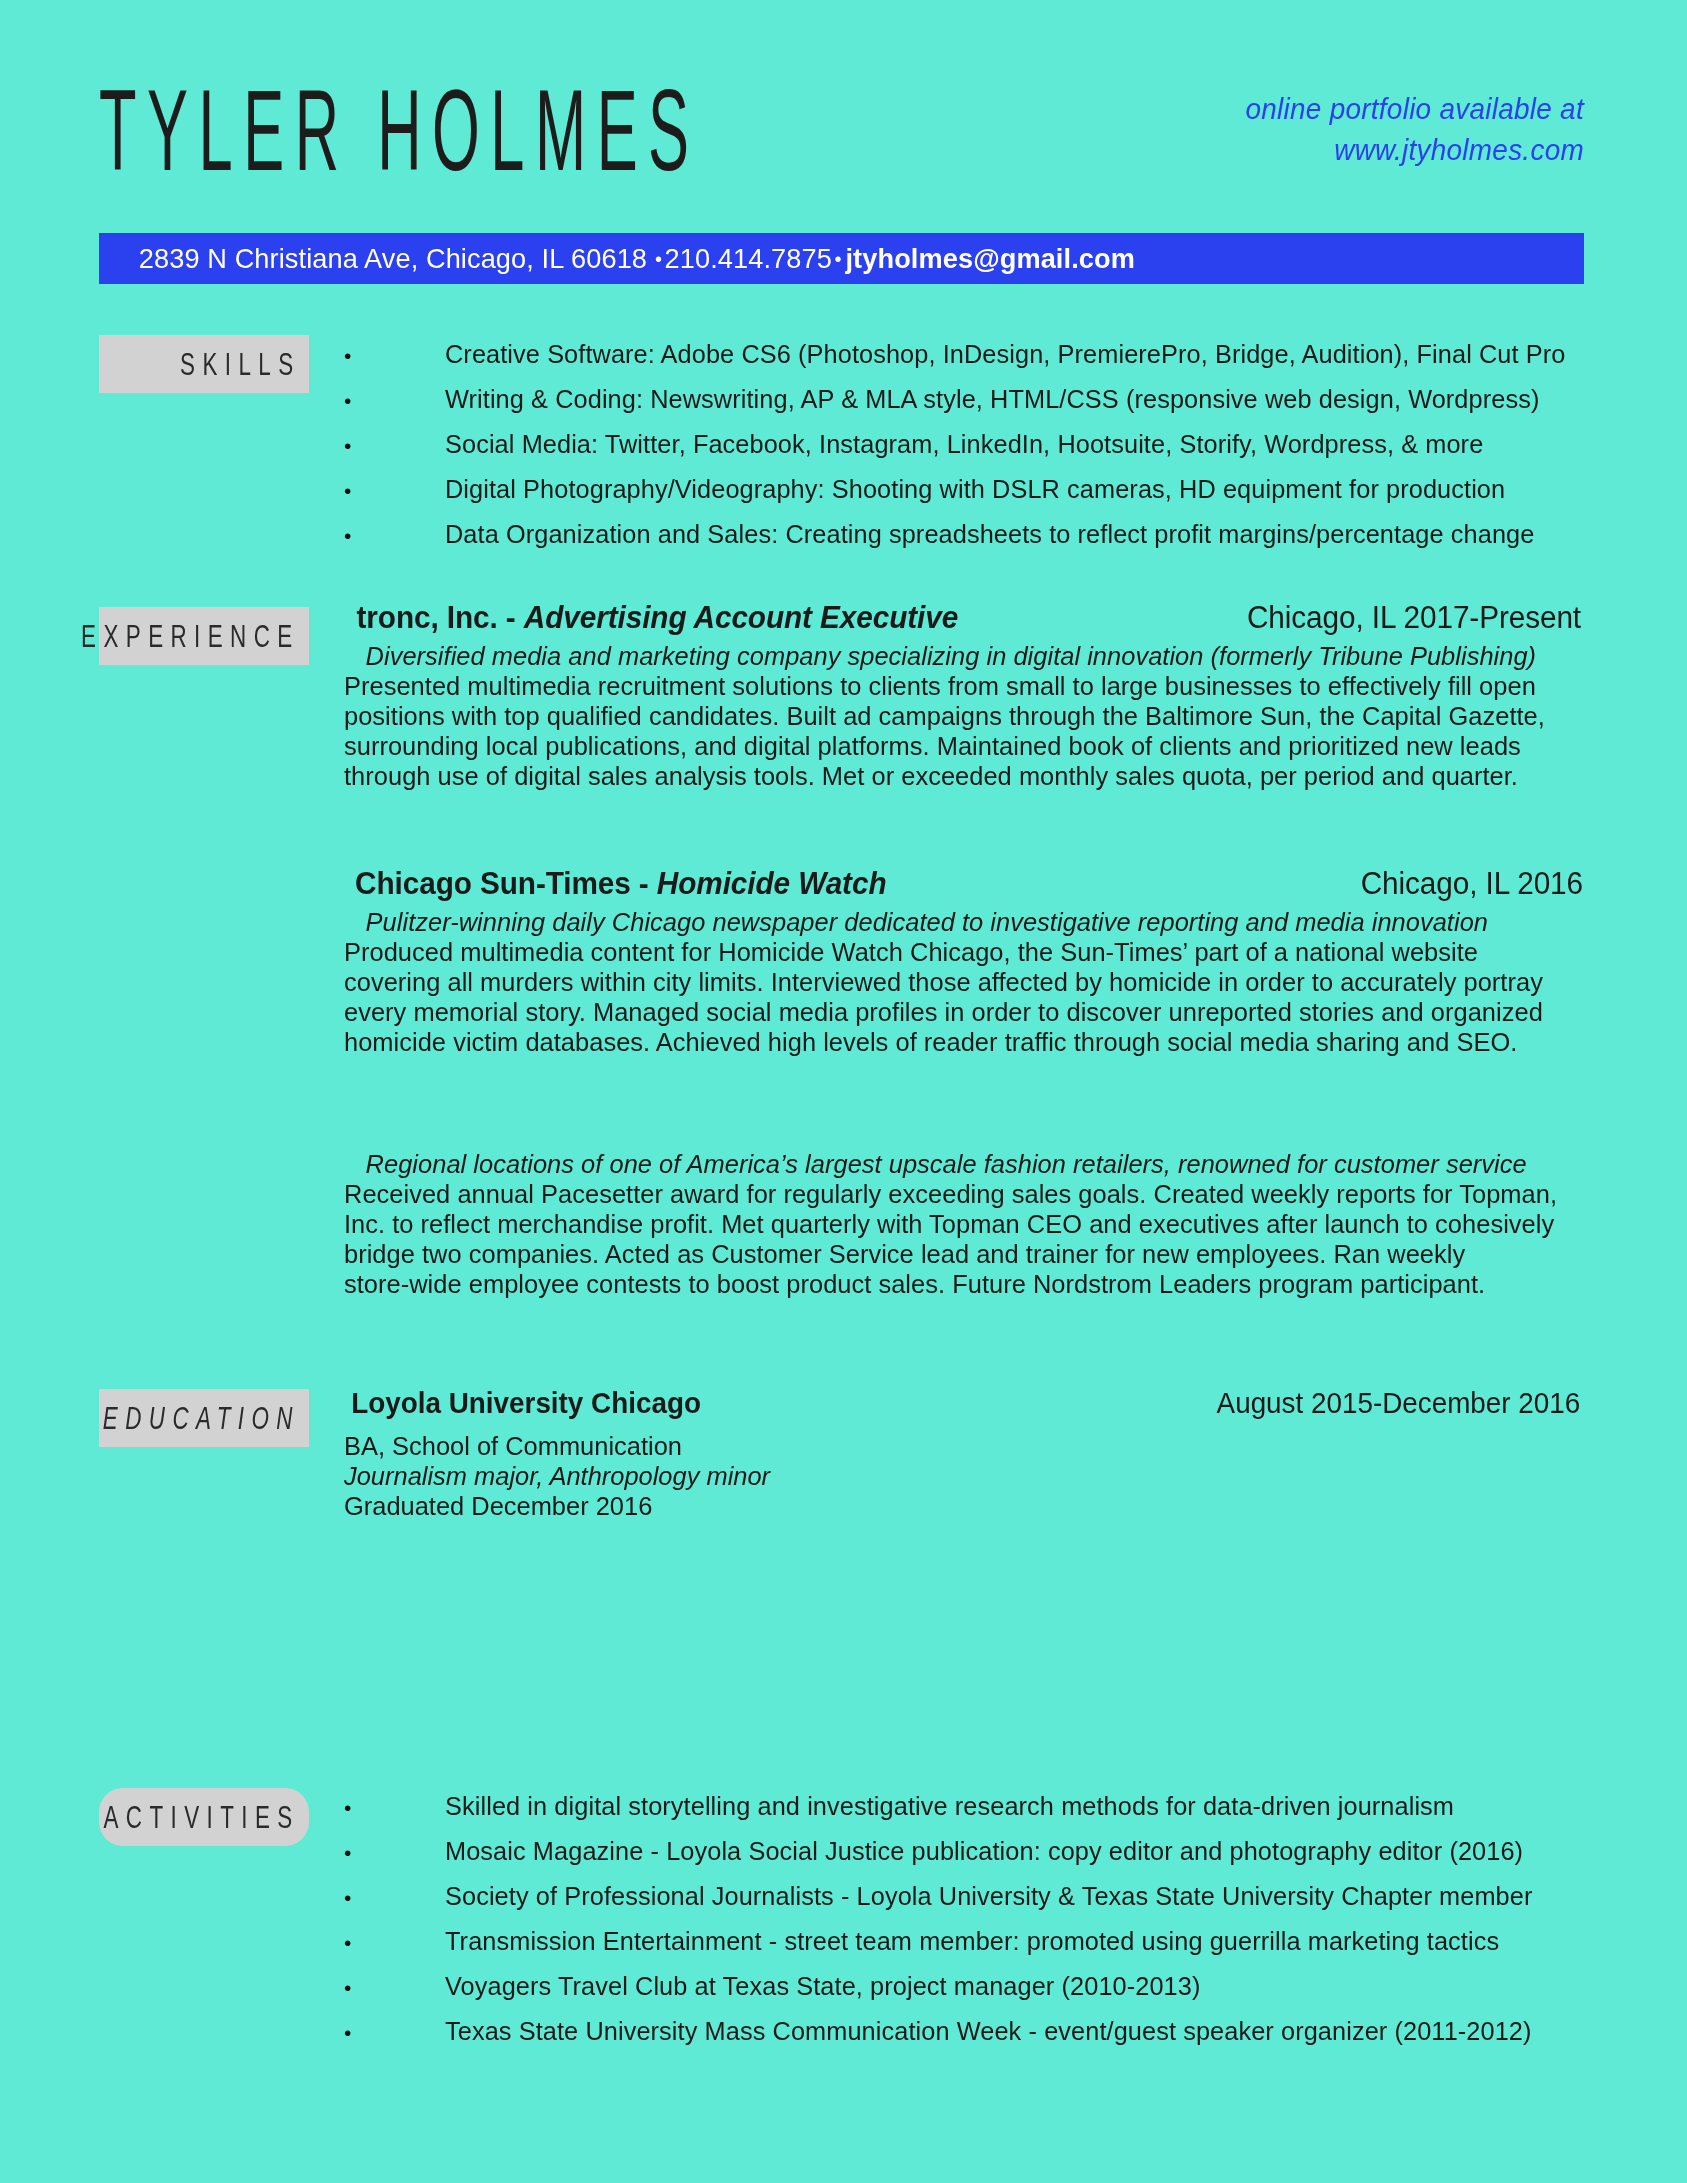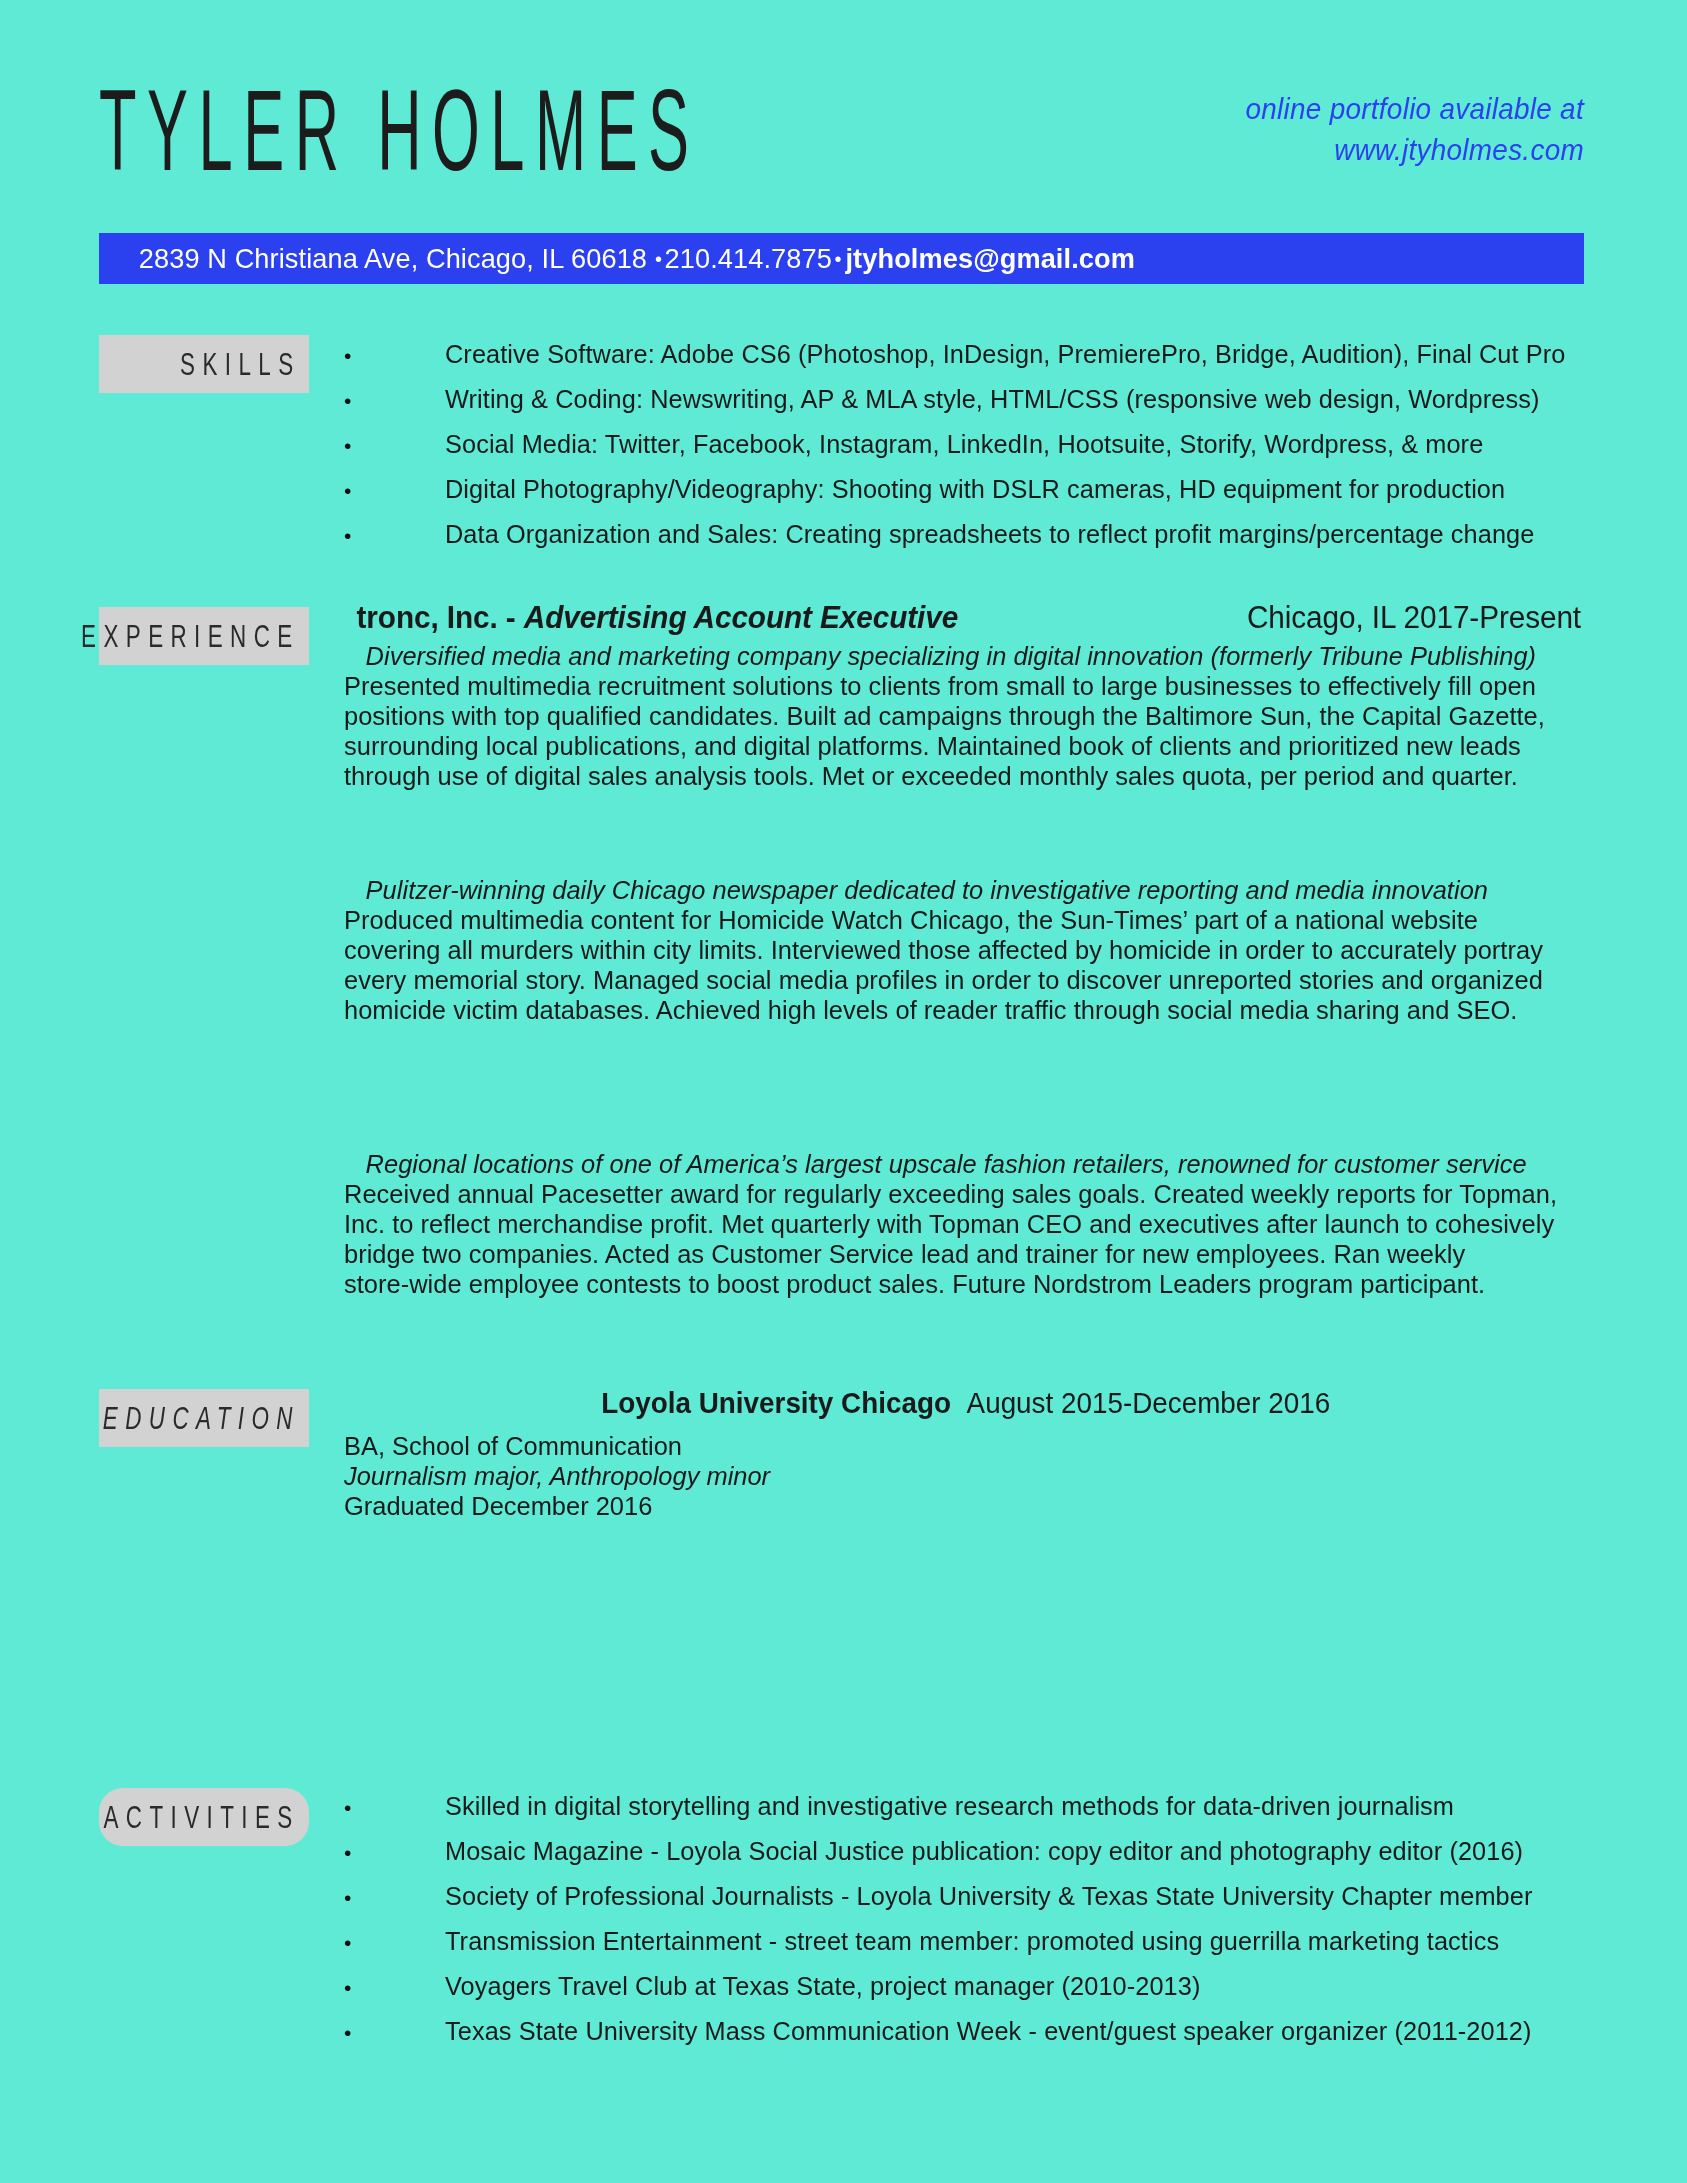--- a/index.html
+++ b/index.html
@@ -192,21 +192,21 @@
     line-height: 30px;
     letter-spacing: 0.03px;
     transform: scaleX(0.96);
     transform-origin: left top;
   }
   .entry-body .ln { display: block; white-space: nowrap; }
 
   
   .edu-head {
     display: flex;
-    justify-content: center;
+    justify-content: space-between;
     align-items: baseline;
     font-size: 29px;
     line-height: 32px;
     white-space: nowrap;
   }
   .edu-name { font-weight: 700; transform: scaleX(0.96); transform-origin: left baseline; }
   .edu-dates { font-weight: 400; transform: scaleX(0.96); transform-origin: right baseline; }
   .edu-lines {
     margin-top: 12px;
     font-size: 26.5px;
@@ -279,20 +279,24 @@
     <div class="entry-sub">Diversified media and marketing company specializing in digital innovation (formerly Tribune Publishing)</div>
     <div class="entry-body">
       <span class="ln">Presented multimedia recruitment solutions to clients from small to large businesses to effectively fill open</span>
       <span class="ln">positions with top qualified candidates. Built ad campaigns through the Baltimore Sun, the Capital Gazette,</span>
       <span class="ln">surrounding local publications, and digital platforms. Maintained book of clients and prioritized new leads</span>
       <span class="ln">through use of digital sales analysis tools. Met or exceeded monthly sales quota, per period and quarter.</span>
     </div>
   </div>
 
   <div class="entry" style="top:868px;">
+    <div class="entry-head">
+      <span class="entry-title"><span>Chicago Sun-Times - </span><span class="role">Homicide Watch</span></span>
+      <span class="entry-loc">Chicago, IL 2016</span>
+    </div>
     <div class="entry-sub">Pulitzer-winning daily Chicago newspaper dedicated to investigative reporting and media innovation</div>
     <div class="entry-body">
       <span class="ln">Produced multimedia content for Homicide Watch Chicago, the Sun-Times’ part of a national website</span>
       <span class="ln">covering all murders within city limits. Interviewed those affected by homicide in order to accurately portray</span>
       <span class="ln">every memorial story. Managed social media profiles in order to discover unreported stories and organized</span>
       <span class="ln">homicide victim databases. Achieved high levels of reader traffic through social media sharing and SEO.</span>
     </div>
   </div>
 
   <div class="entry" style="top:1142px;">

